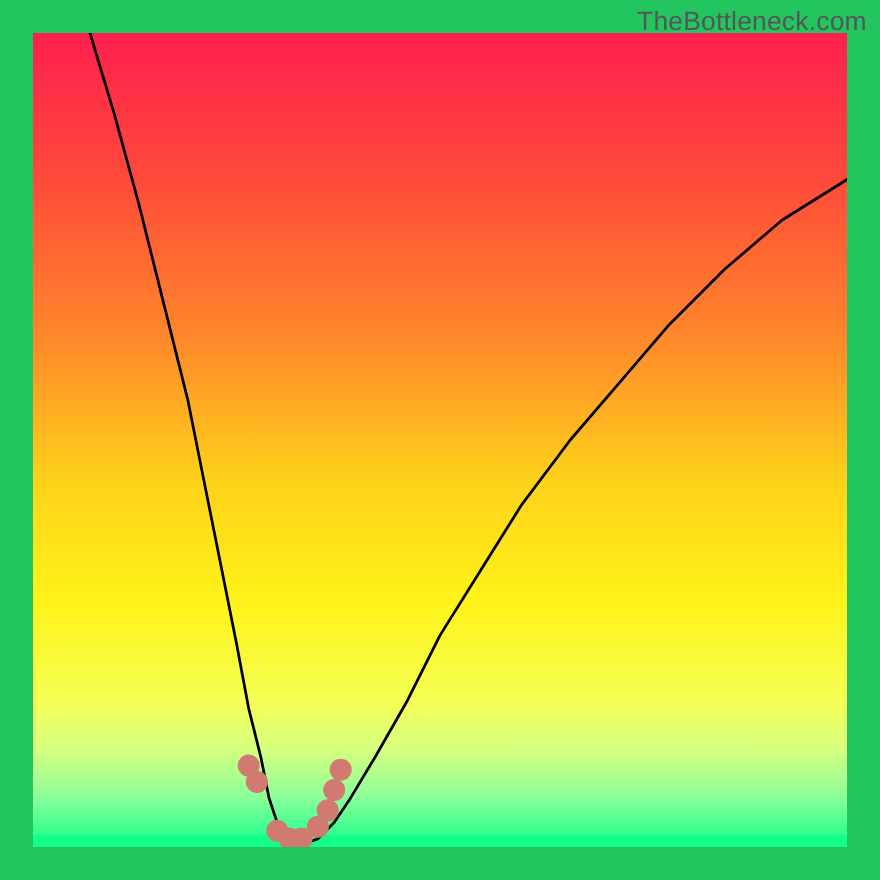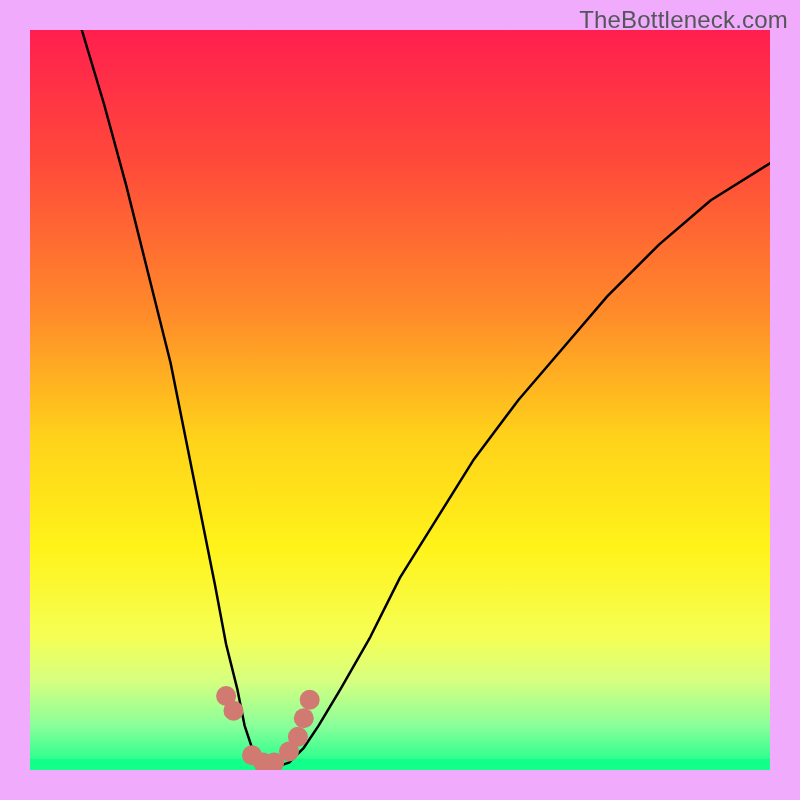--- a/index.html
+++ b/index.html
@@ -8,21 +8,21 @@
     width: 800px;
     height: 800px;
     overflow: hidden;
     background: #000;
     font-family: Arial, Helvetica, sans-serif;
   }
   .frame {
     position: relative;
     width: 800px;
     height: 800px;
-    background: #f0abfc;
+    background: #22c55e;
   }
   .plot-area {
     position: absolute;
     left: 30px;
     top: 30px;
     width: 740px;
     height: 740px;
     overflow: hidden;
   }
   .gradient-bg {

